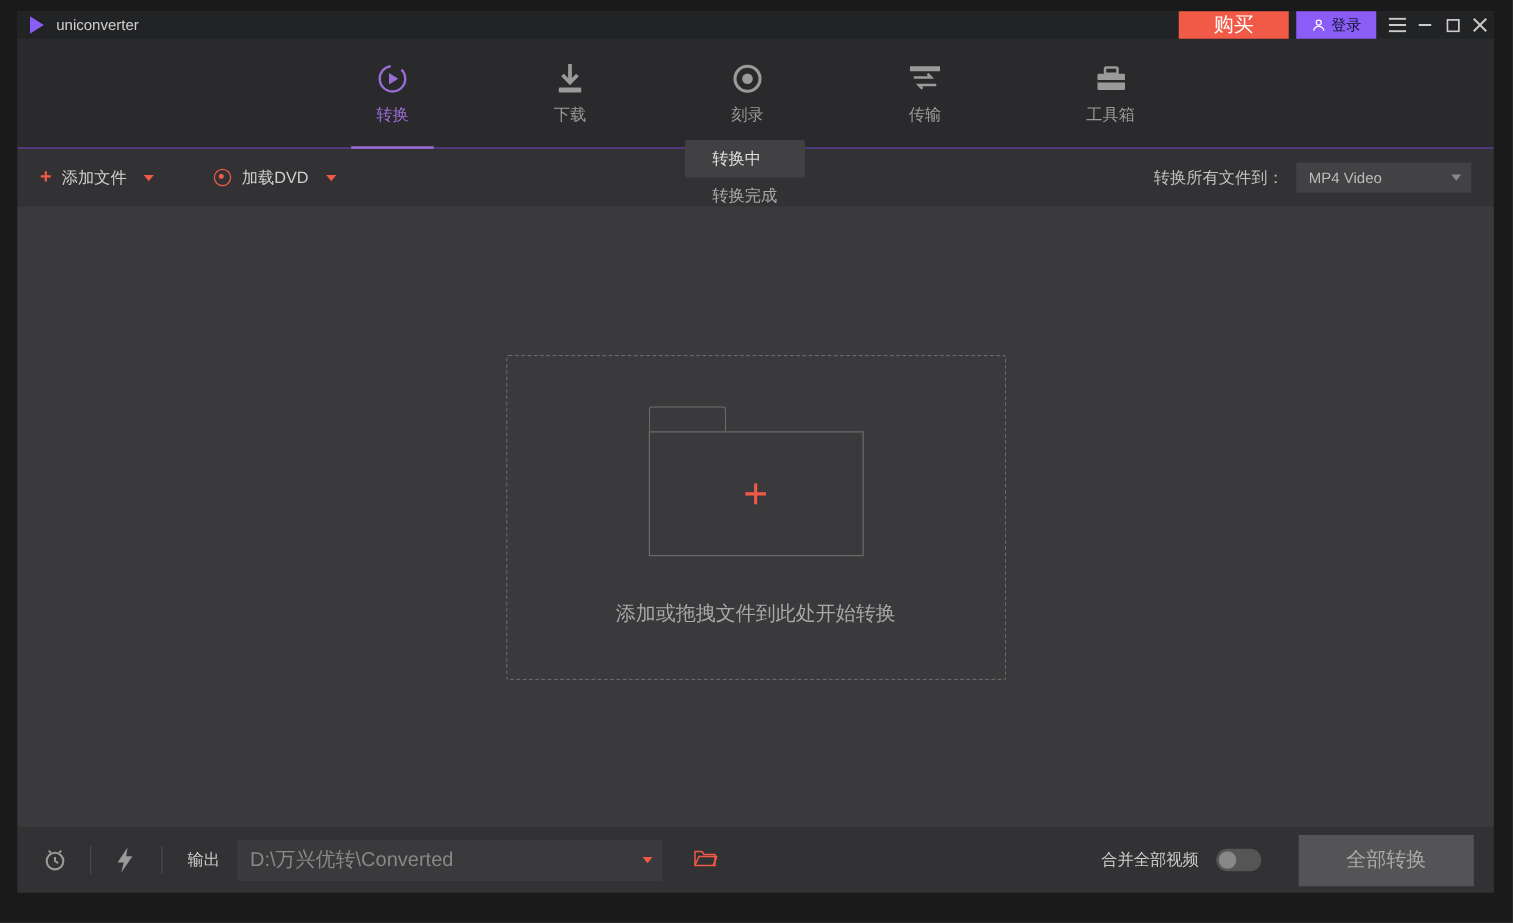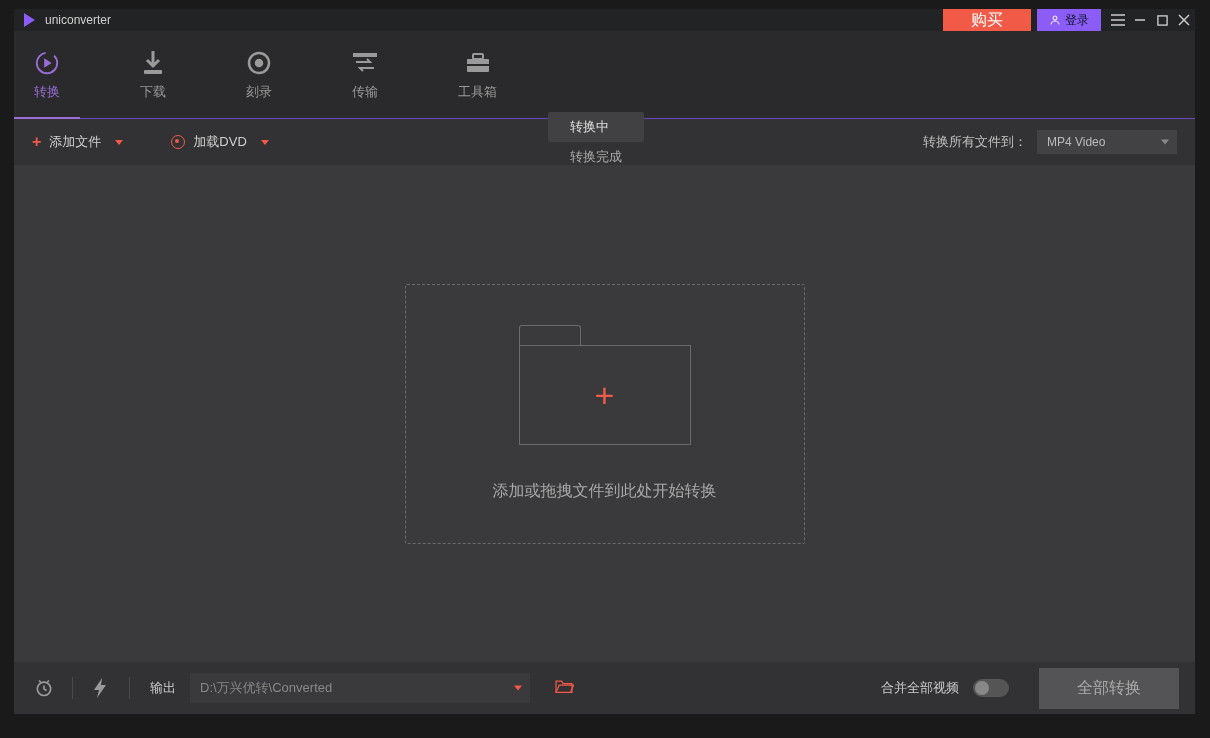--- a/index.html
+++ b/index.html
@@ -60,21 +60,22 @@
   margin-left: 6px;
   cursor: pointer;
 }
 .win-ctrl { width: 22px; height: 22px; display: flex; align-items: center; justify-content: center; cursor: pointer; color: #ccc; }
 .hamburger { margin-left: 6px; }
 .nav-tabs {
   height: 88px;
   background: #2a2a2c;
   display: flex;
   align-items: center;
-  gap: 40px;
+  justify-content: center;
+  gap: 76px;
   border-bottom: 1px solid #6b46c1;
   font-family: Liberation Serif, serif;
 }
 .nav-tab {
   display: flex;
   flex-direction: column;
   align-items: center;
   gap: 8px;
   cursor: pointer;
   padding: 10px 20px 8px;
@@ -192,21 +193,21 @@
   align-items: center;
   padding: 0 16px;
   gap: 14px;
 }
 .bb-icon { width: 28px; display:flex; justify-content:center; cursor:pointer; color:#999; }
 .bb-div { width:1px; height:22px; background:#4a4a4a; }
 .out-label { font-size: 13px; color: #ccc; margin-left: 6px; }
 .out-path {
   background: #3a3a3c;
   color: #888;
-  font-size: 13px;
+  font-size: 16px;
   padding: 6px 10px;
   min-width: 340px;
   position: relative;
 }
 .out-path .sel-caret {
   position:absolute; right:8px; top:50%; transform:translateY(-50%);
   width:0;height:0;border-left:4px solid transparent;border-right:4px solid transparent;border-top:5px solid #f05a47;
 }
 .folder-open { color:#f05a47; cursor:pointer; margin-left:10px; }
 .bb-spacer { flex:1; }

